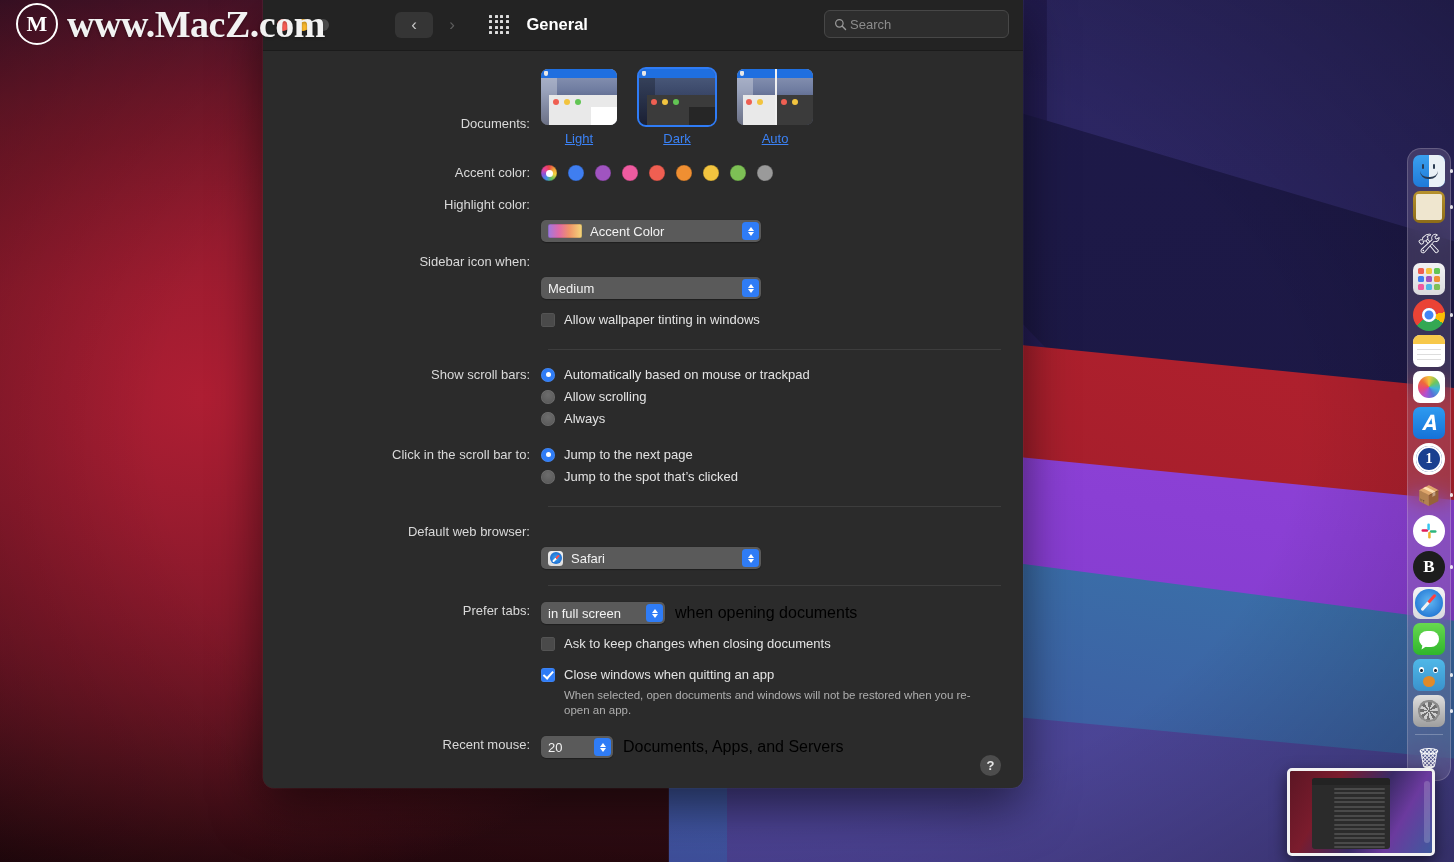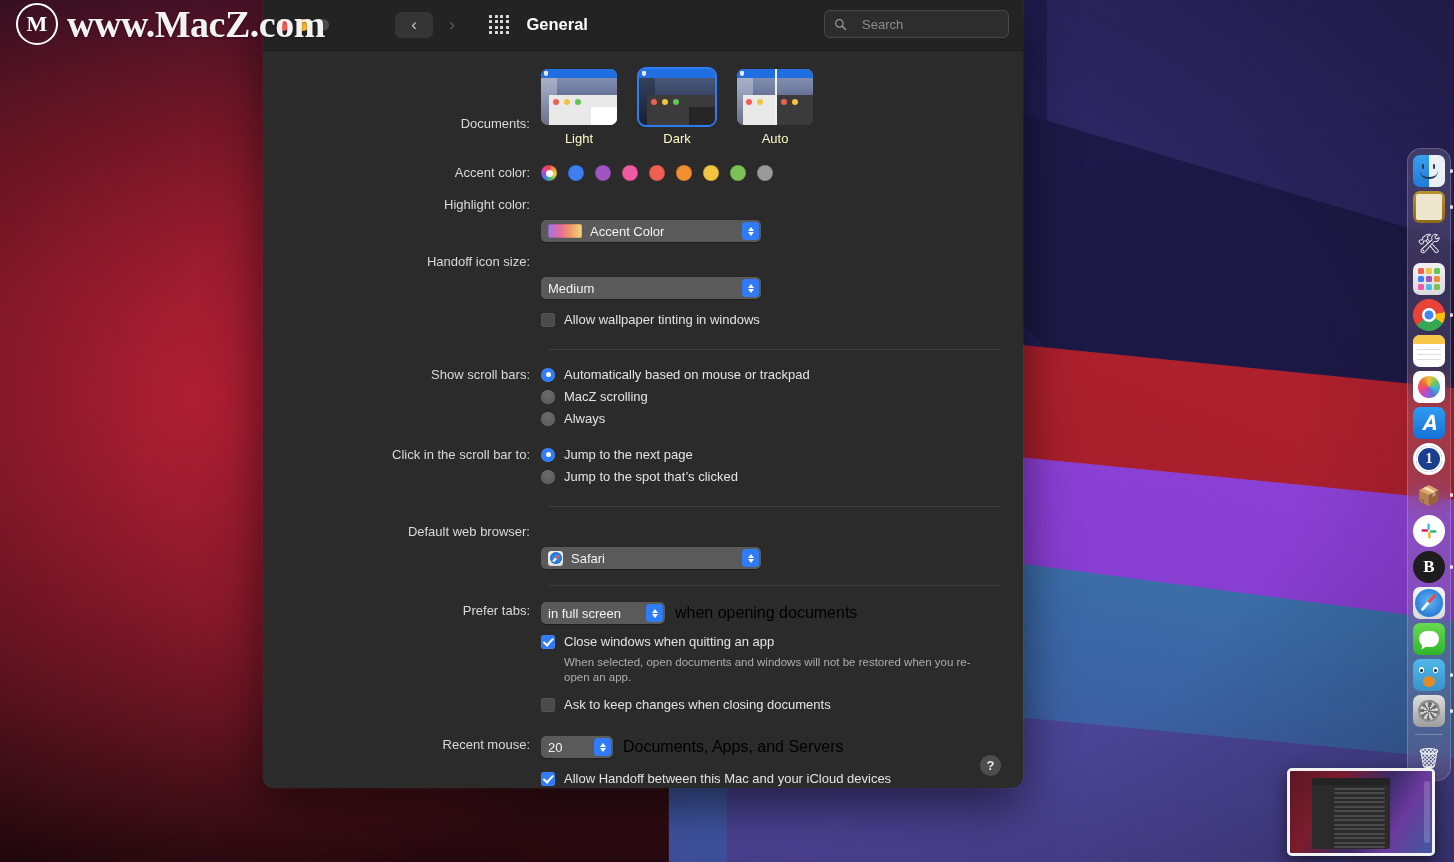--- a/index.html
+++ b/index.html
@@ -140,21 +140,21 @@
     font-size: 16.5px; font-weight: 700; color: #ffffff;
   }
 
   #search-box {
     position: absolute; right: 14px; top: 11px;
     width: 185px; height: 28px;
     background: #2d2d2d;
     border: 0.5px solid #474747;
     border-radius: 6px;
     display: flex; align-items: center;
-    padding: 0 9px; gap: 15px;
+    padding: 0 9px; gap: 3px;
   }
   #search-icon { width: 13px; height: 13px; flex: none; }
   #search-input {
     background: transparent; border: none; outline: none;
     color: #d6d6d6; font-size: 13px;
     font-family: "Liberation Sans", sans-serif;
     width: 100%;
   }
   #search-input::placeholder { color: #8c8c8c; }
 
@@ -208,21 +208,21 @@
     background: rgba(255,255,255,0.30);
   }
   .thumb .tb-sheet {
     position:absolute; right:0; bottom:0; width:26px; height:18px; background:#ffffff;
   }
   .thumb .tb-sheet-dark { background:#262626; }
   .thumb .tb-split {
     position:absolute; left:50%; top:0; bottom:0; width:1.5px; background:#f0f0f0;
   }
   .appearance-label {
-    margin-top: 6px; font-size: 13px; color: #fef9c3;
+    margin-top: 6px; font-size: 13px; color: #3b82f6; text-decoration: underline;
   }
 
   
   #accent-row { margin-top: 18px; }
   #accent-swatches { display: flex; gap: 11px; align-items: center; padding-top: 1px; }
   .accent {
     width: 16px; height: 16px; border-radius: 50%;
     box-shadow: inset 0 0 0 0.5px rgba(0,0,0,0.25);
   }
   .accent.multi {
@@ -622,21 +622,21 @@
             <span>Accent Color</span>
             <span class="stepper">
               <i class="ar up"></i>
                 <i class="ar dn"></i>
             </span>
           </div>
         </div>
       </div>
 
       <div class="row" style="margin-top:11px">
-        <div class="row-label">Handoff icon size:</div>
+        <div class="row-label">Sidebar icon when:</div>
         <div class="row-field">
           <div class="popup wide">
             <span>Medium</span>
             <span class="stepper">
               <i class="ar up"></i>
                 <i class="ar dn"></i>
             </span>
           </div>
         </div>
       </div>
@@ -655,21 +655,21 @@
 
       <div class="row">
         <div class="row-label">Show scroll bars:</div>
         <div class="row-field">
           <div class="optline">
             <span class="rb on"></span>
             <span class="opt-text">Automatically based on mouse or trackpad</span>
           </div>
           <div class="optline">
             <span class="rb"></span>
-            <span class="opt-text">MacZ scrolling</span>
+            <span class="opt-text">Allow scrolling</span>
           </div>
           <div class="optline">
             <span class="rb"></span>
             <span class="opt-text">Always</span>
           </div>
         </div>
       </div>
 
       <div class="row" style="margin-top:14px">
         <div class="row-label">Click in the scroll bar to:</div>
@@ -714,64 +714,55 @@
             <span>in full screen</span>
             <span class="stepper">
               <i class="ar up"></i>
                 <i class="ar dn"></i>
             </span>
           </div>
           <span class="opt-text">when opening documents</span>
         </div>
       </div>
 
+      <div class="row" style="margin-top:11px">
+        <div class="row-label"></div>
+        <div class="row-field">
+          <div class="optline">
+            <span class="cb"></span>
+            <span class="opt-text">Ask to keep changes when closing documents</span>
+          </div>
+        </div>
+      </div>
+
       <div class="row" style="margin-top:9px">
         <div class="row-label"></div>
         <div class="row-field">
           <div class="optline">
             <span class="cb checked"></span>
             <span class="opt-text">Close windows when quitting an app</span>
           </div>
           <div class="sub-note">When selected, open documents and windows will not be restored when you re-open an app.</div>
-        </div>
-      </div>
-
-      <div class="row" style="margin-top:11px">
-        <div class="row-label"></div>
-        <div class="row-field">
-          <div class="optline">
-            <span class="cb"></span>
-            <span class="opt-text">Ask to keep changes when closing documents</span>
-          </div>
         </div>
       </div>
 
       <div class="row" style="margin-top:18px">
         <div class="row-label">Recent mouse:</div>
         <div class="row-field" style="display:flex;align-items:center;gap:10px;">
           <div class="popup" style="width:72px">
             <span>20</span>
             <span class="stepper">
               <i class="ar up"></i>
                 <i class="ar dn"></i>
             </span>
           </div>
           <span class="opt-text">Documents, Apps, and Servers</span>
         </div>
       </div>
 
-      <div class="row" style="margin-top:12px">
-        <div class="row-label"></div>
-        <div class="row-field">
-          <div class="optline">
-            <span class="cb checked"></span>
-            <span class="opt-text">Allow Handoff between this Mac and your iCloud devices</span>
-          </div>
-        </div>
-      </div>
 
       <div id="help-btn">
         <span>?</span>
       </div>
 
     </div>
   </div>
 
   <div id="dock">
 

